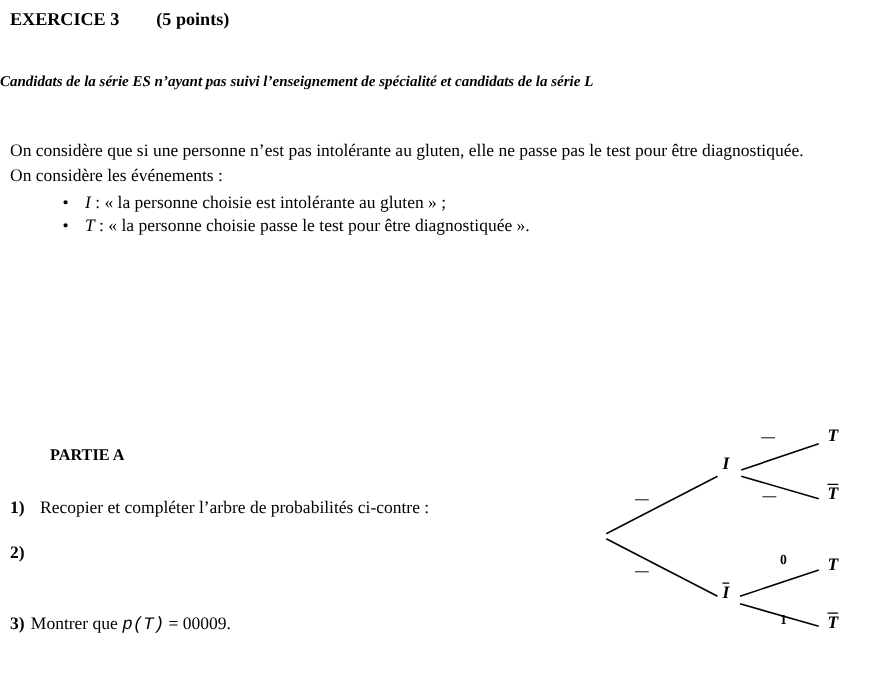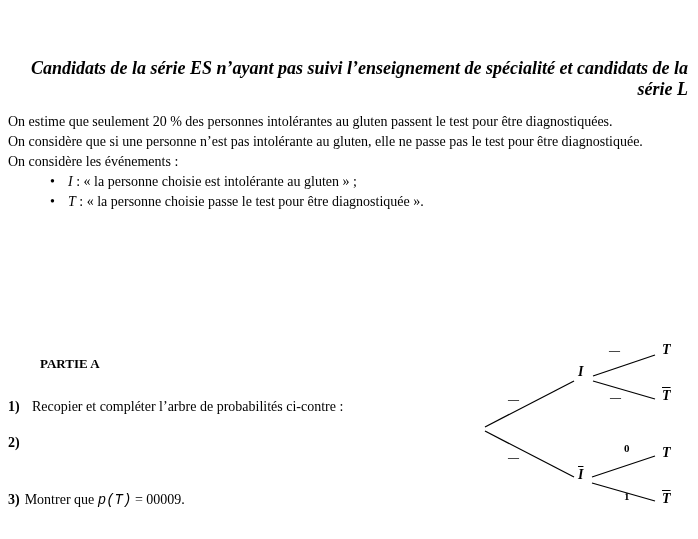--- a/index.html
+++ b/index.html
@@ -11,21 +11,21 @@
     background: #ffffff;
     color: #000000;
     font-family: "Liberation Serif", serif;
     font-size: 14px;
     overflow: hidden;
   }
   .title-row { position: absolute; left: 8px; top: 8px; font-size: 14.5px; font-weight: bold; }
   .title-row .points { margin-left: 26px; }
   .subtitle {
     position: absolute; left: 0; right: 10px; top: 58px;
-    text-align: right; font-weight: bold; font-style: italic; font-size: 18px;
+    text-align: left; font-weight: bold; font-style: italic; font-size: 12px;
   }
   .intro { position: absolute; left: 8px; top: 112px; width: 682px; line-height: 19.8px; }
   .intro p { text-align: justify; }
   sup { font-size: 9px; vertical-align: super; line-height: 0; }
   ul.events { list-style: none; margin-top: 1px; }
   ul.events li { position: relative; padding-left: 60px; line-height: 19.5px; }
   ul.events .bullet { position: absolute; left: 42px; }
   .var { font-style: italic; }
   .partie { position: absolute; left: 16px; top: 356px; font-size: 13px; font-weight: bold; margin-left: 24px; }
   .question { position: absolute; left: 8px; width: 470px; line-height: 21px; text-align: justify; }
@@ -48,25 +48,28 @@
   .tree .blabel {
     position: absolute; font-weight: bold; font-size: 11px;
     font-family: "Liberation Serif", serif; font-style: normal;
   }
 </style>
 </head>
 <body>
 
 <div class="page">
 
+  <div class="title-row">
+    <span>EXERCICE 3</span>
+    <span class="points">(5 points)</span>
+  </div>
 
   <div class="subtitle">Candidats de la série ES n’ayant pas suivi l’enseignement de spécialité et candidats de la série L</div>
 
   <div class="intro">
-    <p>On estime que seulement 20 % des personnes intolérantes au gluten passent le test pour être diagnostiquées.</p>
     <p>On considère que si une personne n’est pas intolérante au gluten, elle ne passe pas le test pour être diagnostiquée.</p>
     <p>On considère les événements :</p>
     <ul class="events">
       <li>
         <span class="bullet">•</span>
         <span class="var">I</span><span> : </span><span>« la personne choisie est intolérante au gluten » ;</span>
       </li>
       <li>
         <span class="bullet">•</span>
         <span class="var">T</span><span> : </span><span>« la personne choisie passe le test pour être diagnostiquée ».</span>

